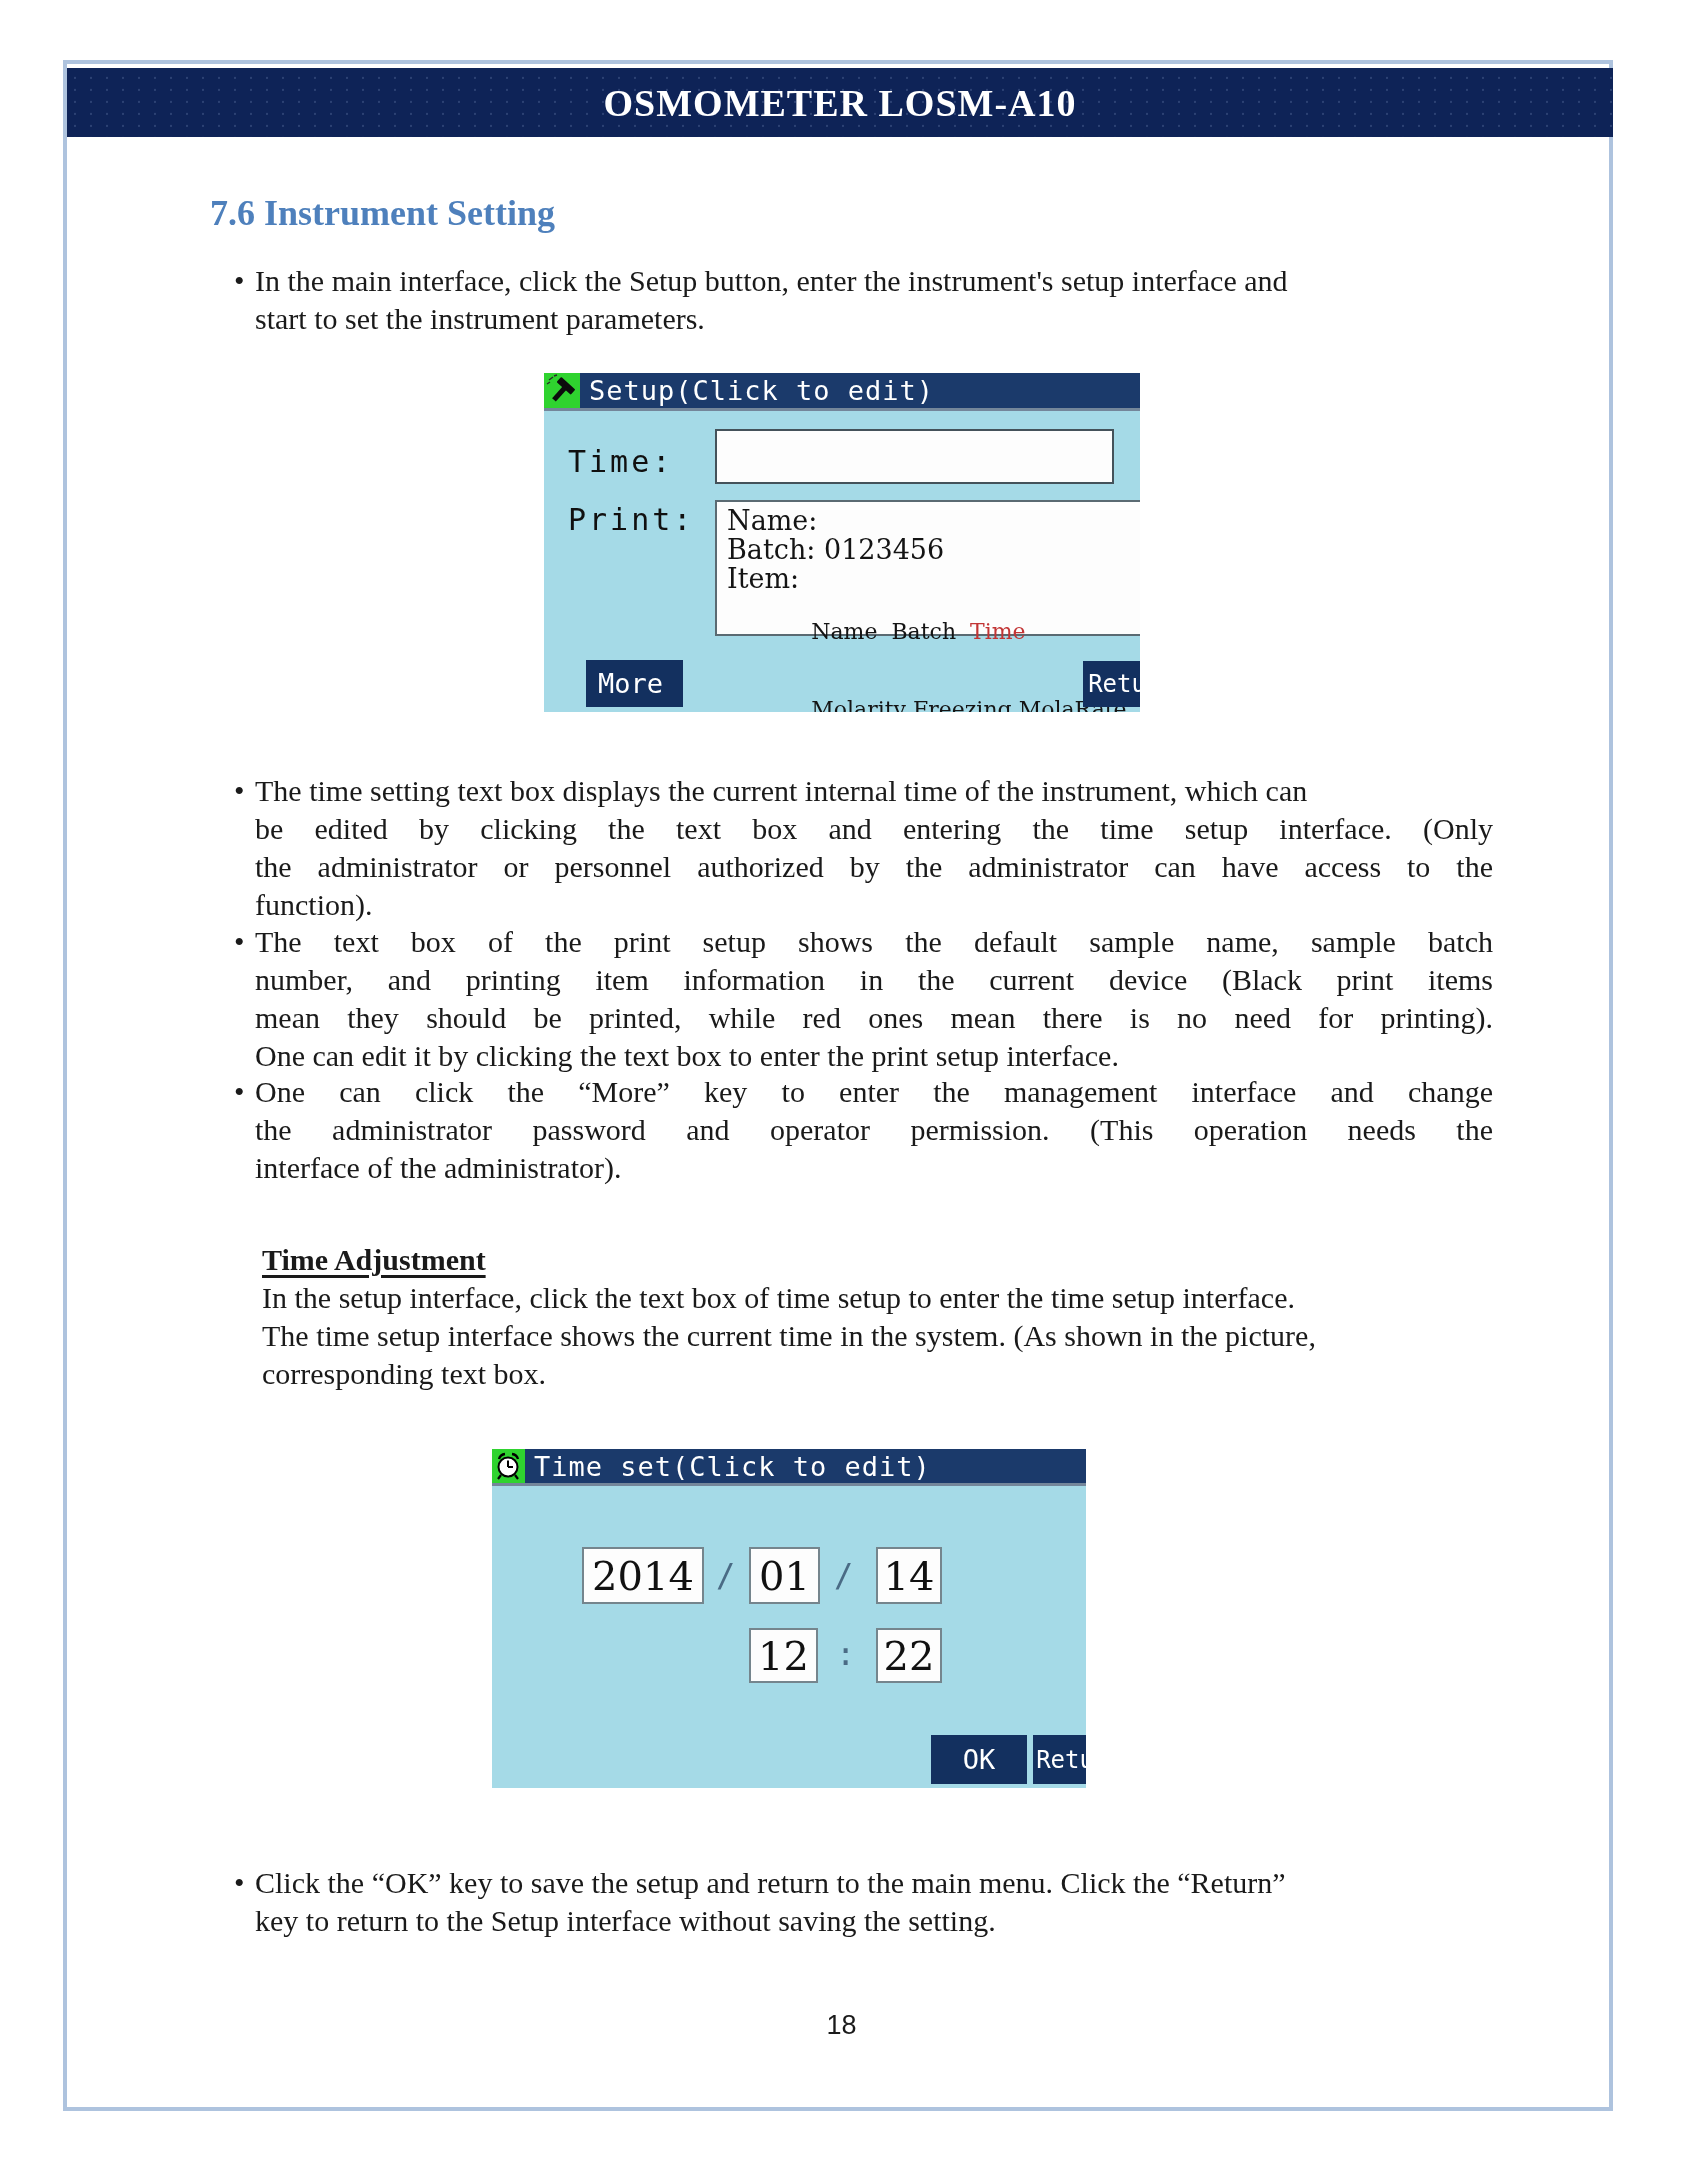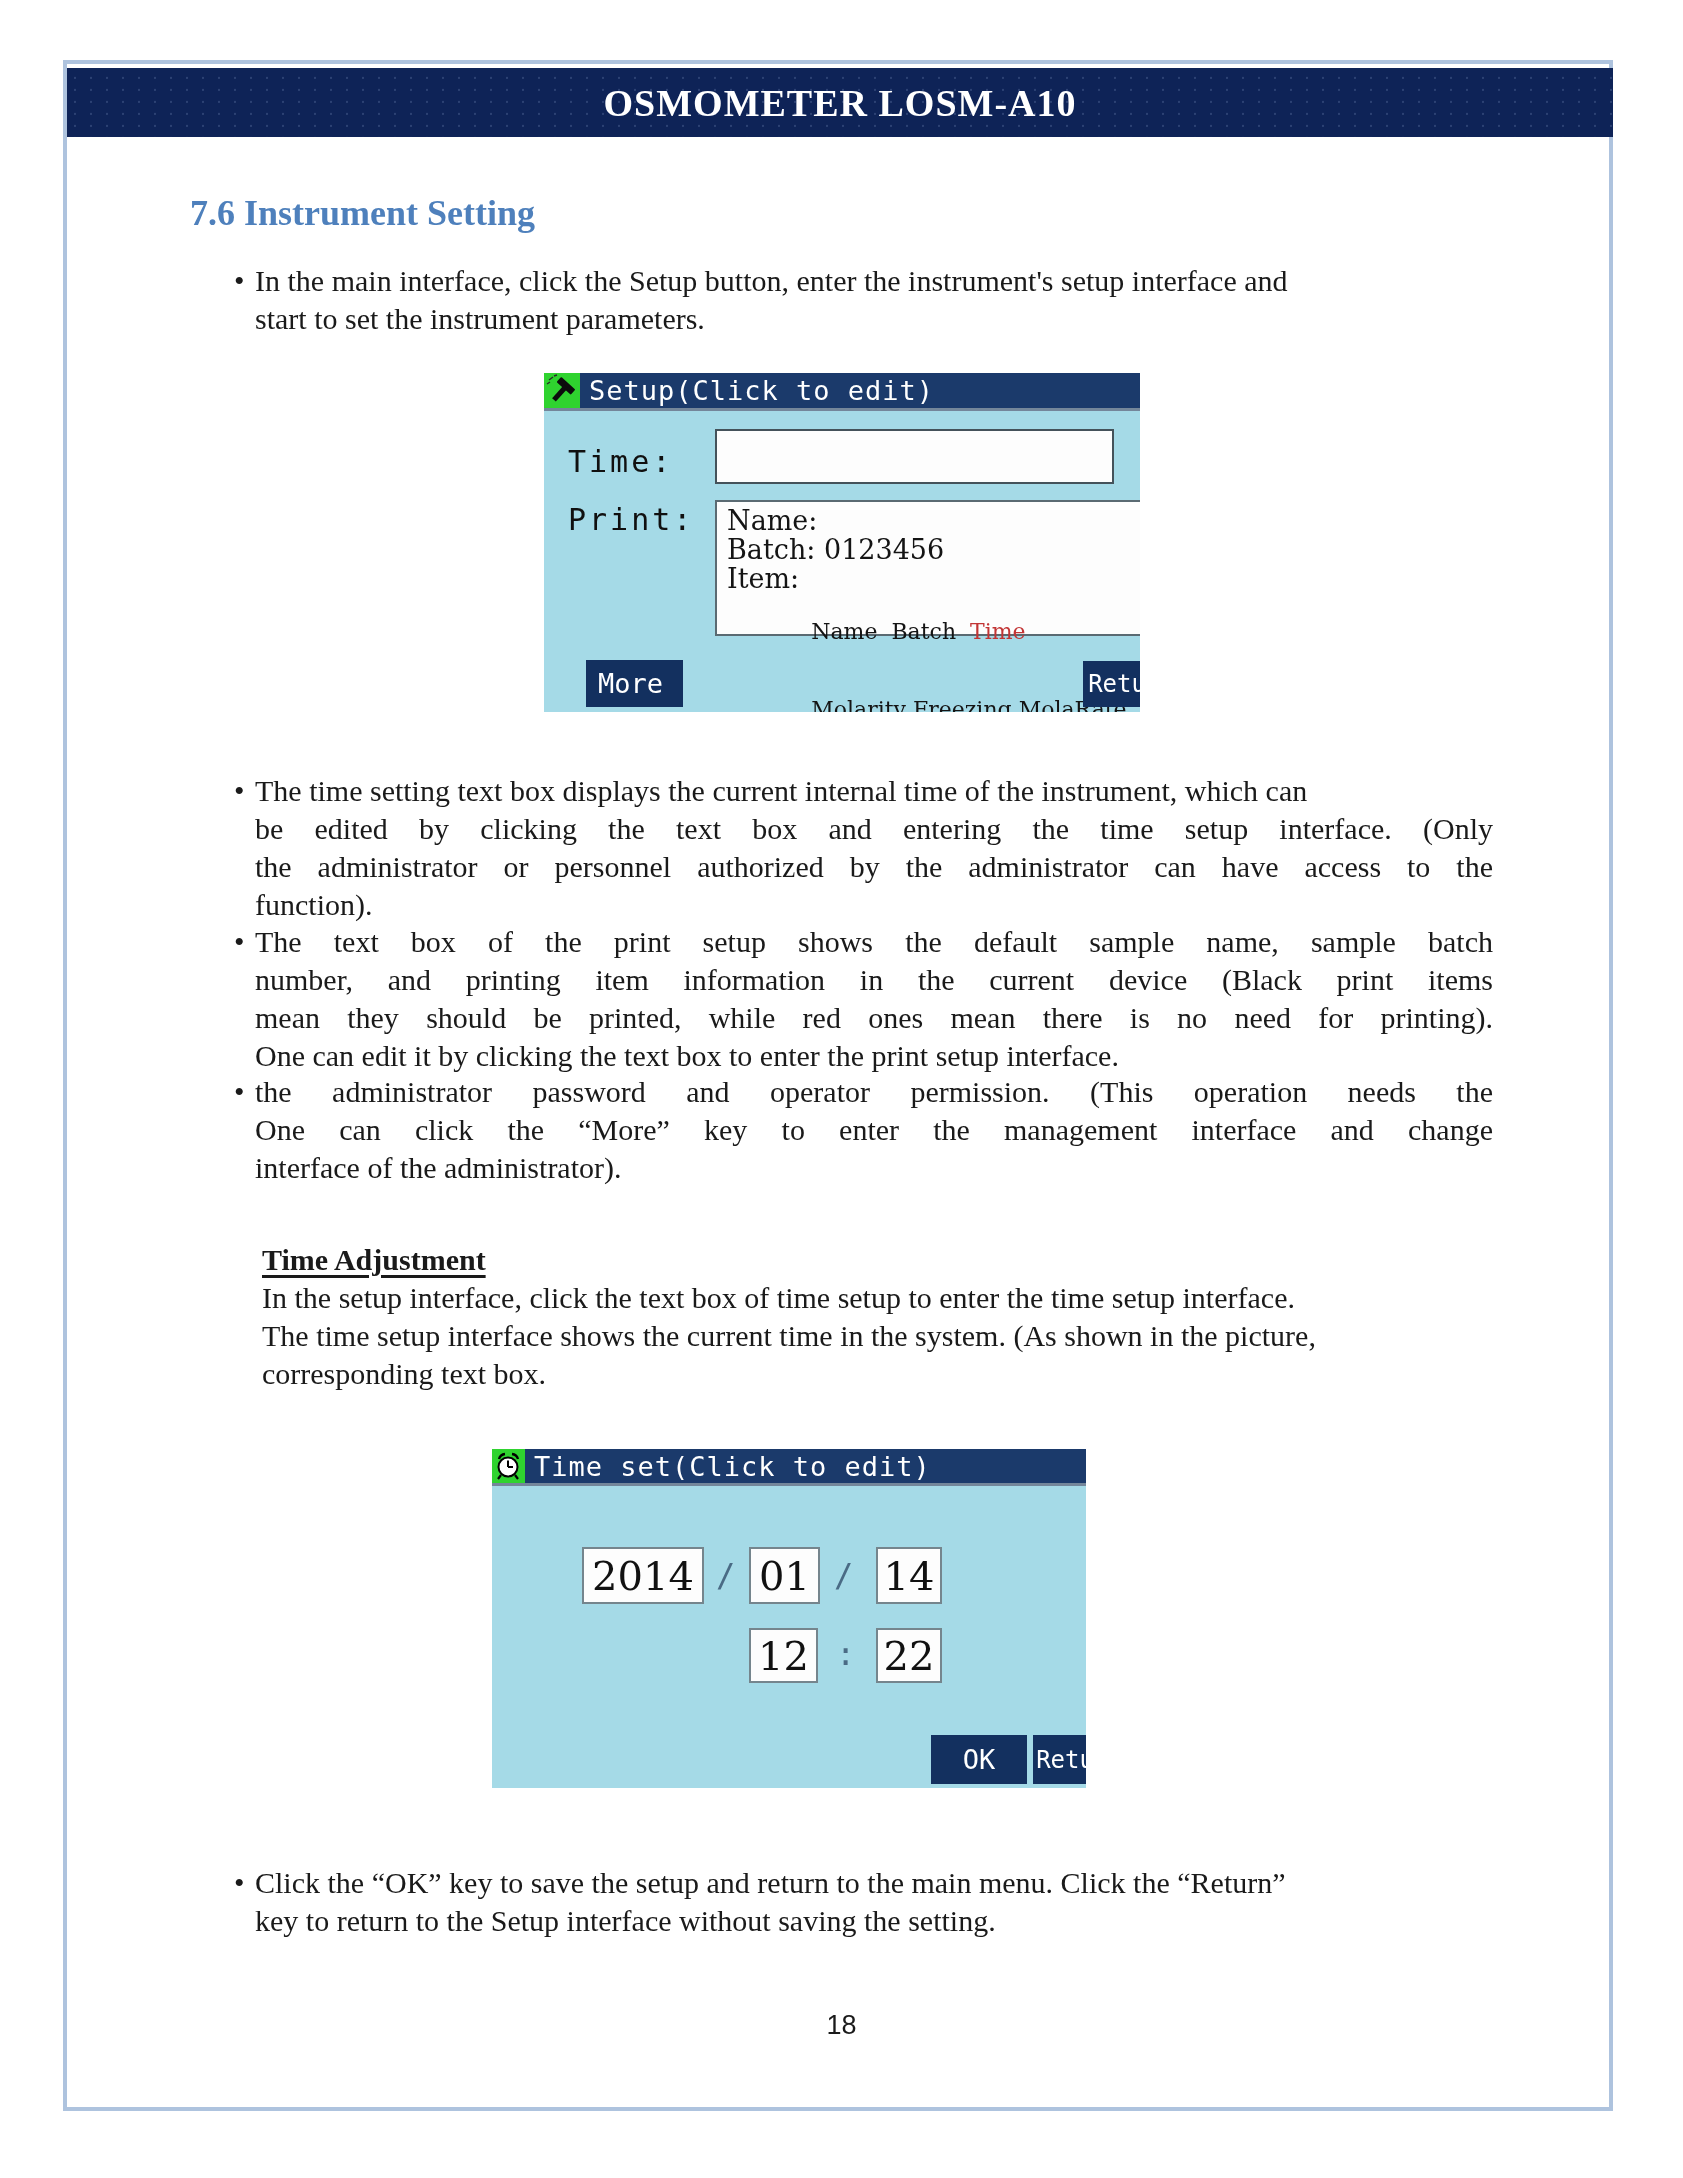--- a/index.html
+++ b/index.html
@@ -6,21 +6,21 @@
   .page{position:relative;width:1683px;height:2178px;background:#ffffff;overflow:hidden;
         font-family:"Liberation Serif","DejaVu Serif",serif;color:#1a1a1a;}
   .page-border{position:absolute;left:63px;top:60px;width:1542px;height:2043px;
         border:4px solid #aec3de;}
   .header-bar{position:absolute;left:67px;top:68px;width:1546px;height:69px;background:#0e2357;
         background-image:radial-gradient(rgba(150,175,215,0.22) 1.2px,transparent 1.6px);
         background-size:16px 12px;background-position:0 70%;
         display:flex;align-items:center;justify-content:center;}
   .header-title{color:#ffffff;font-weight:bold;font-size:38px;letter-spacing:1px;
         font-family:"Liberation Serif","DejaVu Serif",serif;}
-  .sec-heading{position:absolute;left:190px;top:192px;font-size:36px;font-weight:bold;color:#4e80bc;}
+  .sec-heading{position:absolute;left:210px;top:192px;font-size:36px;font-weight:bold;color:#4e80bc;}
   .para{position:absolute;width:1238px;font-size:30px;line-height:38px;}
   .b-marker{position:absolute;left:-21px;top:0;}
   .pline{text-align:left;}
   .pline.stretch{text-align:justify;text-align-last:justify;}
   .ta-heading{font-weight:bold;text-decoration:underline;text-decoration-thickness:3px;text-underline-offset:5px;}
   .pagenum{position:absolute;left:0;top:2010px;width:1683px;text-align:center;font-size:27px;
         font-family:"Liberation Sans","DejaVu Sans",sans-serif;color:#1a1a1a;}
 
   
   .shot{position:absolute;background:#a5dae7;overflow:hidden;}
@@ -109,22 +109,22 @@
   <div class="para" style="left:255px;top:923px;">
     <span class="b-marker">•</span>
     <div class="pline stretch">The text box of the print setup shows the default sample name, sample batch</div>
     <div class="pline stretch">number, and printing item information in the current device (Black print items</div>
     <div class="pline stretch">mean they should be printed, while red ones mean there is no need for printing).</div>
     <div class="pline">One can edit it by clicking the text box to enter the print setup interface.</div>
   </div>
 
   <div class="para" style="left:255px;top:1073px;">
     <span class="b-marker">•</span>
+    <div class="pline stretch">One can click the “More” key to enter the management interface and change</div>
     <div class="pline stretch">the administrator password and operator permission. (This operation needs the</div>
-    <div class="pline stretch">One can click the “More” key to enter the management interface and change</div>
     <div class="pline">interface of the administrator).</div>
   </div>
 
   <div class="para" style="left:262px;top:1241px;">
     <div class="pline ta-heading">Time Adjustment</div>
     <div class="pline">In the setup interface, click the text box of time setup to enter the time setup interface.</div>
     <div class="pline">The time setup interface shows the current time in the system. (As shown in the picture,</div>
     <div class="pline">corresponding text box.</div>
   </div>
 

